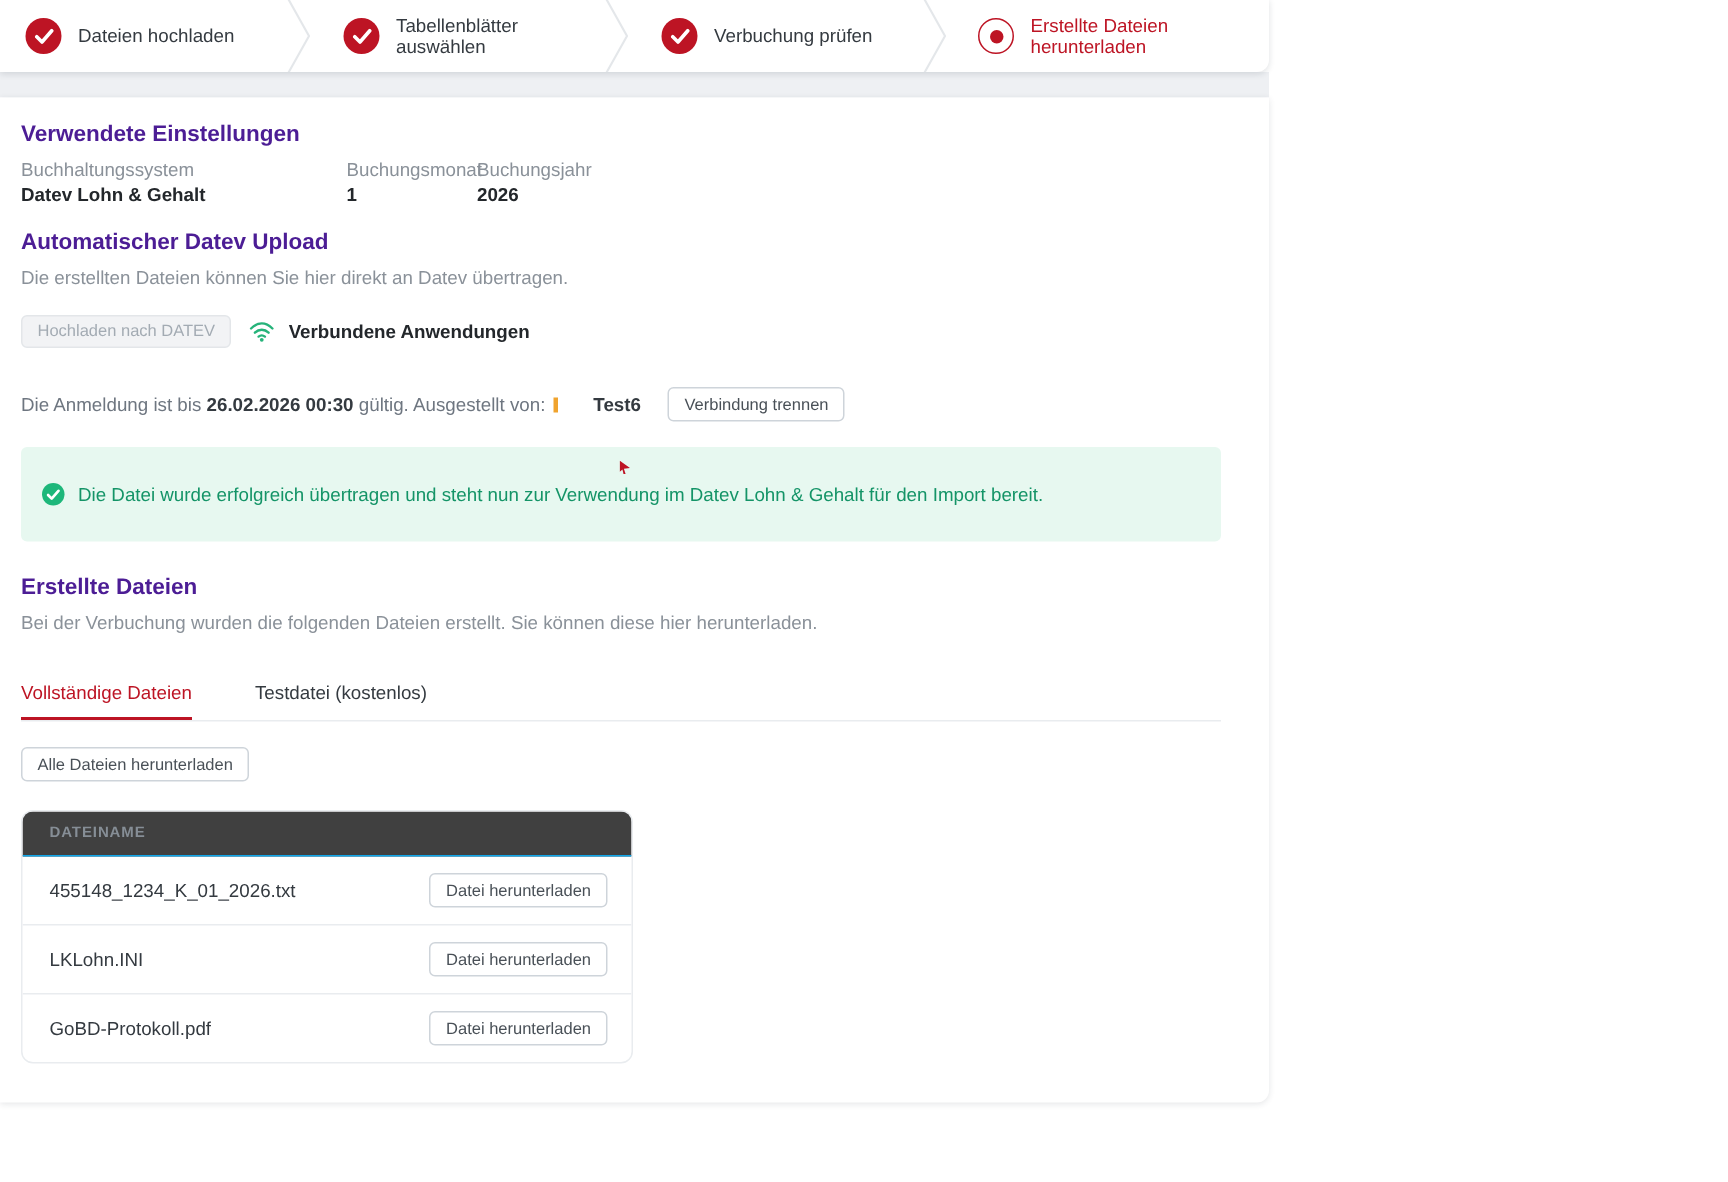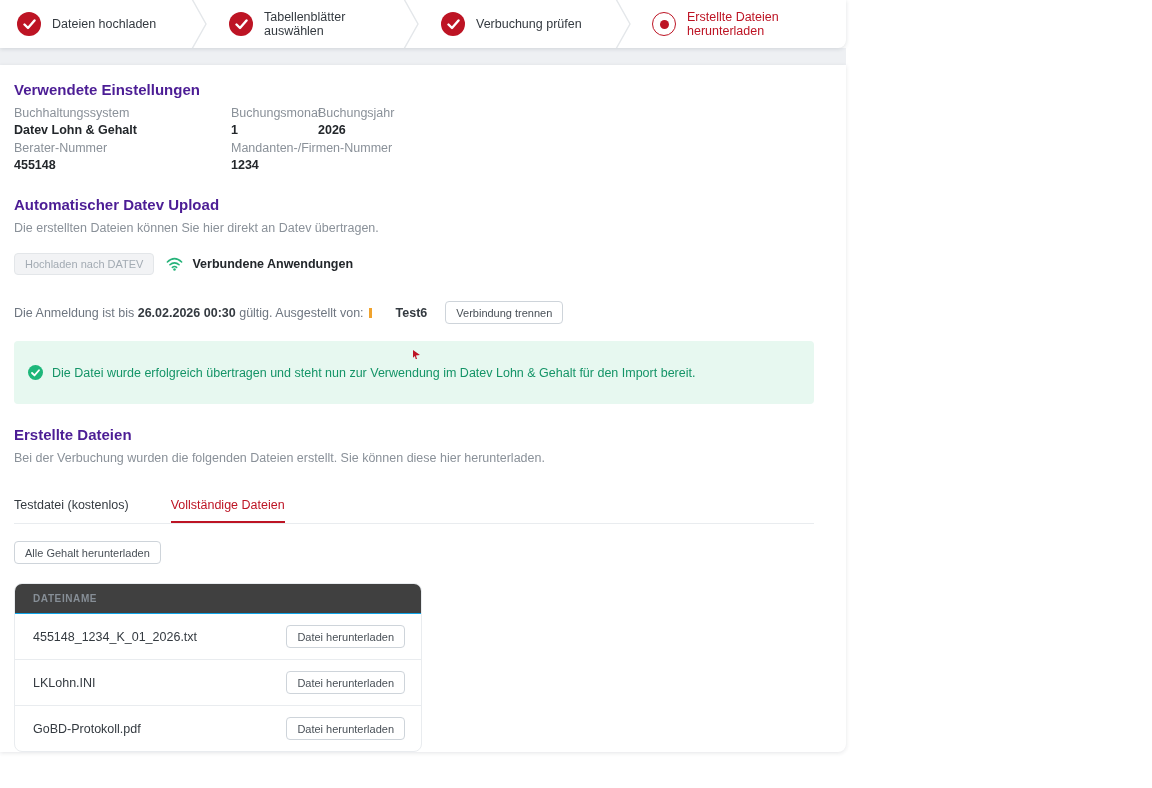--- a/index.html
+++ b/index.html
@@ -31,21 +31,21 @@
 
   
   .main-card {
     background:#fff; min-height:670px; padding:16px 16px 0 14px;
     border-radius:0 0 8px 0; box-shadow:0 1px 4px rgba(30,40,60,.12);
     position:relative; z-index:1;
   }
   h2.sec-title { font-size:15px; font-weight:600; color:#4c1d95; margin:0 0 8px; }
   p.sec-sub { font-size:12.5px; color:#8a9199; margin:0 0 22px; }
 
-  .fields-row { display:flex; margin-bottom:4px; }
+  .fields-row { display:flex; margin-bottom:16px; }
   .fields-row.last { margin-bottom:24px; }
   .field { display:flex; flex-direction:column; gap:3px; }
   .field .flabel { font-size:12.5px; color:#8a9199; }
   .field .fvalue { font-size:12.5px; font-weight:700; color:#23272b; }
   .w1 { width:217px; } .w2 { width:87px; }
 
   .upload-row { display:flex; align-items:center; gap:9px; margin:0 0 26px; }
   .btn { font-family:inherit; cursor:pointer; border-radius:4px; background:#fff; }
   .btn-disabled {
     font-size:11px; color:#a3abb3; background:#f2f3f5; border:1px solid #e3e6e9;
@@ -149,30 +149,20 @@
       </div>
       <div class="field w2">
         <span class="flabel">Buchungsmonat</span>
         <span class="fvalue">1</span>
       </div>
       <div class="field">
         <span class="flabel">Buchungsjahr</span>
         <span class="fvalue">2026</span>
       </div>
     </div>
-    <div class="fields-row last">
-      <div class="field w1">
-        <span class="flabel">Berater-Nummer</span>
-        <span class="fvalue">455148</span>
-      </div>
-      <div class="field">
-        <span class="flabel">Mandanten-/Firmen-Nummer</span>
-        <span class="fvalue">1234</span>
-      </div>
-    </div>
 
     <h2 class="sec-title">Automatischer Datev Upload</h2>
     <p class="sec-sub" style="margin-bottom:18px;">Die erstellten Dateien können Sie hier direkt an Datev übertragen.</p>
 
     <div class="upload-row">
       <button class="btn btn-disabled" disabled="">Hochladen nach DATEV</button>
       <svg width="17" height="14" viewBox="0 0 16 13" style="margin-left:3px;">
         <path d="M1.3 4.6 C3.6 2.3 5.8 1.4 8 1.4 C10.2 1.4 12.4 2.3 14.7 4.6" fill="none" stroke="#26b37a" stroke-width="1.5" stroke-linecap="round"></path>
         <path d="M3.7 7.2 C5.1 5.9 6.5 5.4 8 5.4 C9.5 5.4 10.9 5.9 12.3 7.2" fill="none" stroke="#26b37a" stroke-width="1.5" stroke-linecap="round"></path>
         <path d="M6 9.7 C6.7 9.1 7.3 8.9 8 8.9 C8.7 8.9 9.3 9.1 10 9.7" fill="none" stroke="#26b37a" stroke-width="1.5" stroke-linecap="round"></path>
@@ -197,25 +187,25 @@
           </svg>
       </span>
       <span class="banner-text">Die Datei wurde erfolgreich übertragen und steht nun zur Verwendung im Datev Lohn &amp; Gehalt für den Import bereit.</span>
       <span class="cursor-dot"></span>
     </div>
 
     <h2 class="sec-title">Erstellte Dateien</h2>
     <p class="sec-sub" style="margin-bottom:0;">Bei der Verbuchung wurden die folgenden Dateien erstellt. Sie können diese hier herunterladen.</p>
 
     <div class="tabs">
+      <div class="tab active">Vollständige Dateien</div>
       <div class="tab">Testdatei (kostenlos)</div>
-      <div class="tab active">Vollständige Dateien</div>
-    </div>
-
-    <button class="btn btn-outline download-all">Alle Gehalt herunterladen</button>
+    </div>
+
+    <button class="btn btn-outline download-all">Alle Dateien herunterladen</button>
 
     <div class="file-table">
       <div class="thead">DATEINAME</div>
       <div class="trow">
         <span class="fname">455148_1234_K_01_2026.txt</span>
         <button class="btn btn-outline">Datei herunterladen</button>
       </div>
       <div class="trow">
         <span class="fname">LKLohn.INI</span>
         <button class="btn btn-outline">Datei herunterladen</button>

